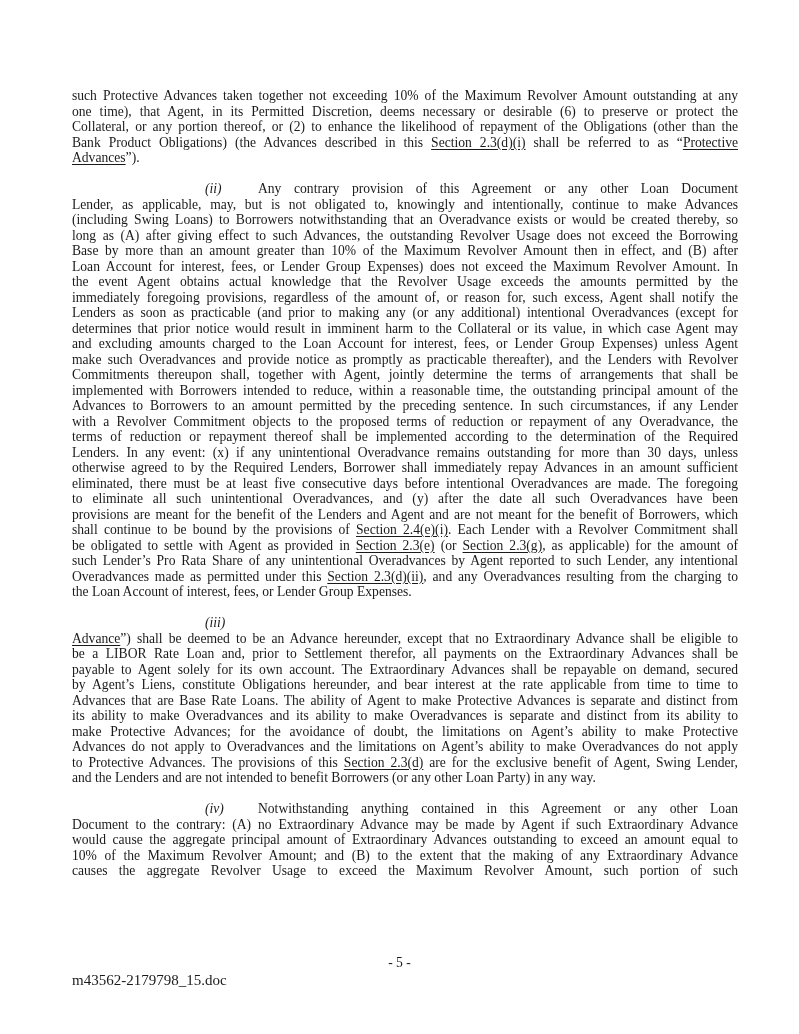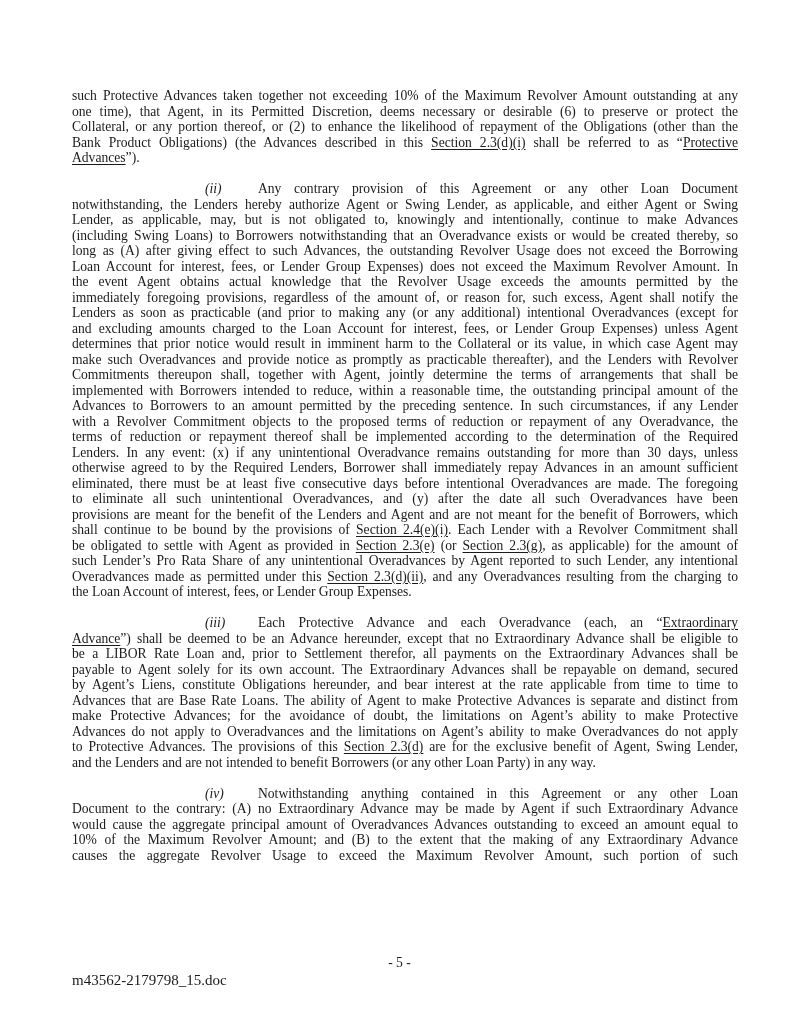--- a/index.html
+++ b/index.html
@@ -41,68 +41,68 @@
         <div class="line"><span>one time), that Agent, in its Permitted Discretion, deems necessary or desirable (6) to preserve or protect the</span></div>
         <div class="line"><span>Collateral, or any portion thereof, or (2) to enhance the likelihood of repayment of the Obligations (other than the</span></div>
         <div class="line"><span>Bank Product Obligations) (the Advances described in this </span><span class="seg-u">Section 2.3(d)(i)</span><span> shall be referred to as “</span><span class="seg-u">Protective</span></div>
         <div class="line last"><span class="seg-u">Advances</span><span>”).</span></div>
       </div>
       <div class="para">
         <div class="line lead">
           <span class="lbl">(ii)</span>
           <span class="rest"><span>Any contrary provision of this Agreement or any other Loan Document</span></span>
         </div>
-        <div class="line"><span>notwithstanding, the Lenders hereby authorize Agent or Swing Lender, as applicable, and either Agent or Swing</span></div>
         <div class="line"><span>Lender, as applicable, may, but is not obligated to, knowingly and intentionally, continue to make Advances</span></div>
         <div class="line"><span>(including Swing Loans) to Borrowers notwithstanding that an Overadvance exists or would be created thereby, so</span></div>
         <div class="line"><span>long as (A) after giving effect to such Advances, the outstanding Revolver Usage does not exceed the Borrowing</span></div>
+        <div class="line"><span>Base by more than an amount greater than 10% of the Maximum Revolver Amount then in effect, and (B) after</span></div>
         <div class="line"><span>Loan Account for interest, fees, or Lender Group Expenses) does not exceed the Maximum Revolver Amount.  In</span></div>
         <div class="line"><span>the event Agent obtains actual knowledge that the Revolver Usage exceeds the amounts permitted by the</span></div>
         <div class="line"><span>immediately foregoing provisions, regardless of the amount of, or reason for, such excess, Agent shall notify the</span></div>
         <div class="line"><span>Lenders as soon as practicable (and prior to making any (or any additional) intentional Overadvances (except for</span></div>
+        <div class="line"><span>determines that prior notice would result in imminent harm to the Collateral or its value, in which case Agent may</span></div>
         <div class="line"><span>and excluding amounts charged to the Loan Account for interest, fees, or Lender Group Expenses) unless Agent</span></div>
-        <div class="line"><span>determines that prior notice would result in imminent harm to the Collateral or its value, in which case Agent may</span></div>
         <div class="line"><span>make such Overadvances and provide notice as promptly as practicable thereafter), and the Lenders with Revolver</span></div>
         <div class="line"><span>Commitments thereupon shall, together with Agent, jointly determine the terms of arrangements that shall be</span></div>
         <div class="line"><span>implemented with Borrowers intended to reduce, within a reasonable time, the outstanding principal amount of the</span></div>
         <div class="line"><span>Advances to Borrowers to an amount permitted by the preceding sentence.  In such circumstances, if any Lender</span></div>
         <div class="line"><span>with a Revolver Commitment objects to the proposed terms of reduction or repayment of any Overadvance, the</span></div>
         <div class="line"><span>terms of reduction or repayment thereof shall be implemented according to the determination of the Required</span></div>
         <div class="line"><span>Lenders.  In any event: (x) if any unintentional Overadvance remains outstanding for more than 30 days, unless</span></div>
         <div class="line"><span>otherwise agreed to by the Required Lenders, Borrower shall immediately repay Advances in an amount sufficient</span></div>
         <div class="line"><span>eliminated, there must be at least five consecutive days before intentional Overadvances are made.  The foregoing</span></div>
         <div class="line"><span>to eliminate all such unintentional Overadvances, and (y) after the date all such Overadvances have been</span></div>
         <div class="line"><span>provisions are meant for the benefit of the Lenders and Agent and are not meant for the benefit of Borrowers, which</span></div>
         <div class="line"><span>shall continue to be bound by the provisions of </span><span class="seg-u">Section 2.4(e)(i)</span><span>.  Each Lender with a Revolver Commitment shall</span></div>
         <div class="line"><span>be obligated to settle with Agent as provided in </span><span class="seg-u">Section 2.3(e)</span><span> (or </span><span class="seg-u">Section 2.3(g)</span><span>, as applicable) for the amount of</span></div>
         <div class="line"><span>such Lender’s Pro Rata Share of any unintentional Overadvances by Agent reported to such Lender, any intentional</span></div>
         <div class="line"><span>Overadvances made as permitted under this </span><span class="seg-u">Section 2.3(d)(ii)</span><span>, and any Overadvances resulting from the charging to</span></div>
         <div class="line last"><span>the Loan Account of interest, fees, or Lender Group Expenses.</span></div>
       </div>
       <div class="para">
         <div class="line lead">
           <span class="lbl">(iii)</span>
-          <span class="rest"><span>Each Protective Advance and each Overadvance (each, an “</span><span class="seg-u">Extraordinary</span></span>
         </div>
         <div class="line"><span class="seg-u">Advance</span><span>”) shall be deemed to be an Advance hereunder, except that no Extraordinary Advance shall be eligible to</span></div>
         <div class="line"><span>be a LIBOR Rate Loan and, prior to Settlement therefor, all payments on the Extraordinary Advances shall be</span></div>
         <div class="line"><span>payable to Agent solely for its own account.  The Extraordinary Advances shall be repayable on demand, secured</span></div>
         <div class="line"><span>by Agent’s Liens, constitute Obligations hereunder, and bear interest at the rate applicable from time to time to</span></div>
         <div class="line"><span>Advances that are Base Rate Loans. The ability of Agent to make Protective Advances is separate and distinct from</span></div>
+        <div class="line"><span>its ability to make Overadvances and its ability to make Overadvances is separate and distinct from its ability to</span></div>
         <div class="line"><span>make Protective Advances; for the avoidance of doubt, the limitations on Agent’s ability to make Protective</span></div>
         <div class="line"><span>Advances do not apply to Overadvances and the limitations on Agent’s ability to make Overadvances do not apply</span></div>
         <div class="line"><span>to Protective Advances.  The provisions of this </span><span class="seg-u">Section 2.3(d)</span><span> are for the exclusive benefit of Agent, Swing Lender,</span></div>
         <div class="line last"><span>and the Lenders and are not intended to benefit Borrowers (or any other Loan Party) in any way.</span></div>
       </div>
       <div class="para">
         <div class="line lead">
           <span class="lbl">(iv)</span>
           <span class="rest"><span>Notwithstanding anything contained in this Agreement or any other Loan</span></span>
         </div>
         <div class="line"><span>Document to the contrary: (A) no Extraordinary Advance may be made by Agent if such Extraordinary Advance</span></div>
-        <div class="line"><span>would cause the aggregate principal amount of Overadvances Advances outstanding to exceed an amount equal to</span></div>
+        <div class="line"><span>would cause the aggregate principal amount of Extraordinary Advances outstanding to exceed an amount equal to</span></div>
         <div class="line"><span>10% of the Maximum Revolver Amount; and (B) to the extent that the making of any Extraordinary Advance</span></div>
         <div class="line"><span>causes the aggregate Revolver Usage to exceed the Maximum Revolver Amount, such portion of such</span></div>
       </div>
     </div>
   <div class="page-number">- 5 -</div>
   <div class="footer-id">m43562-2179798_15.doc</div>
 </div>
 
 </body></html>

